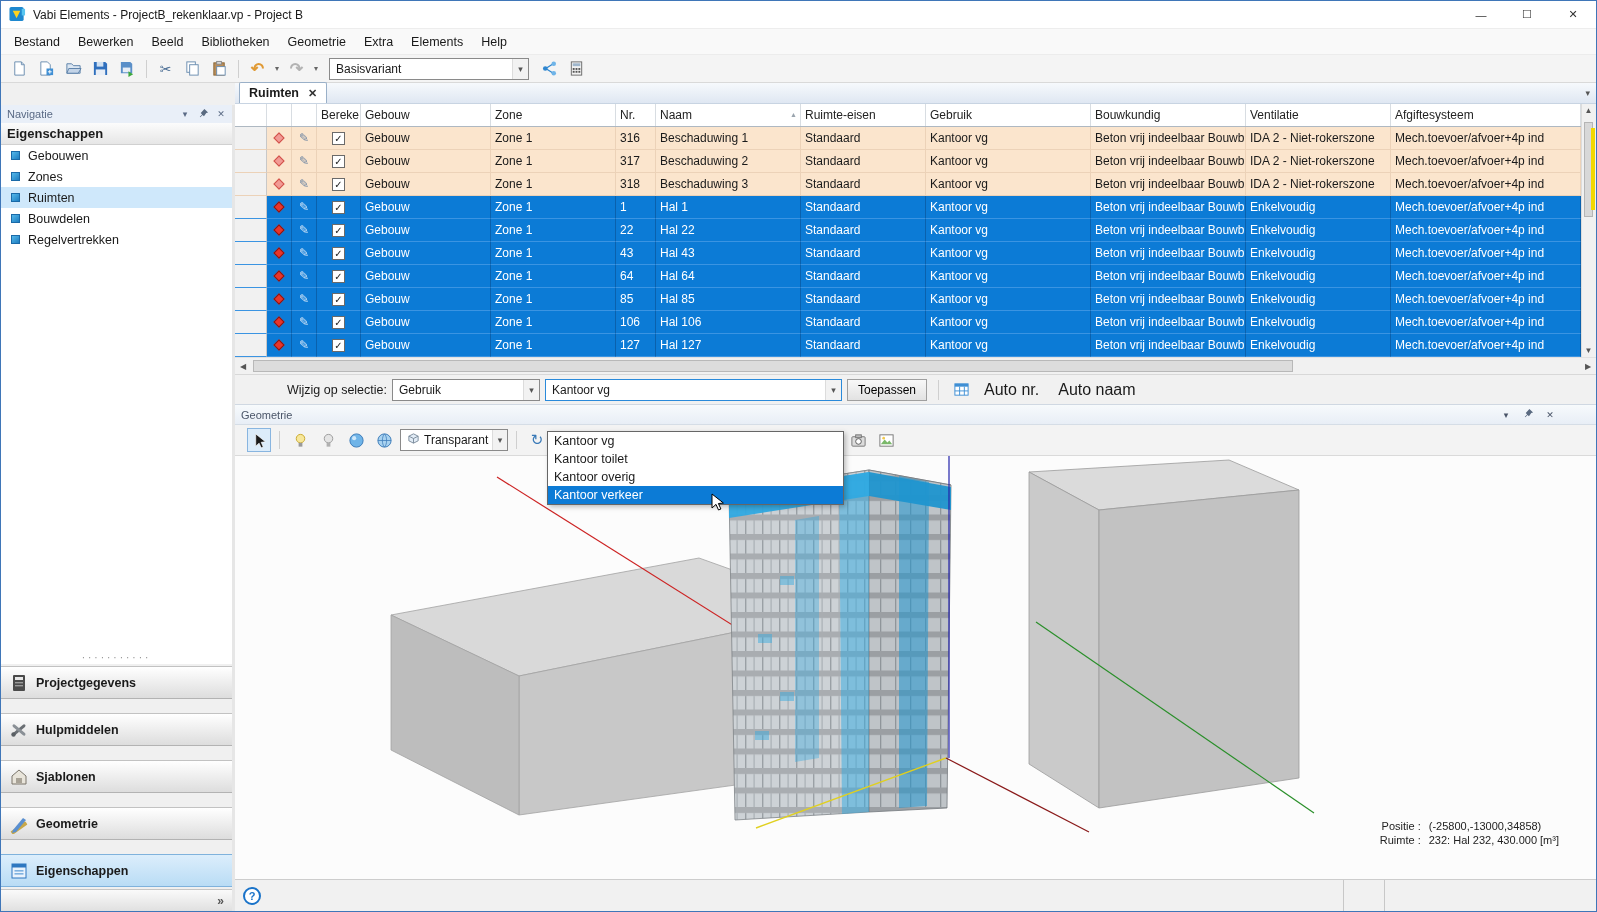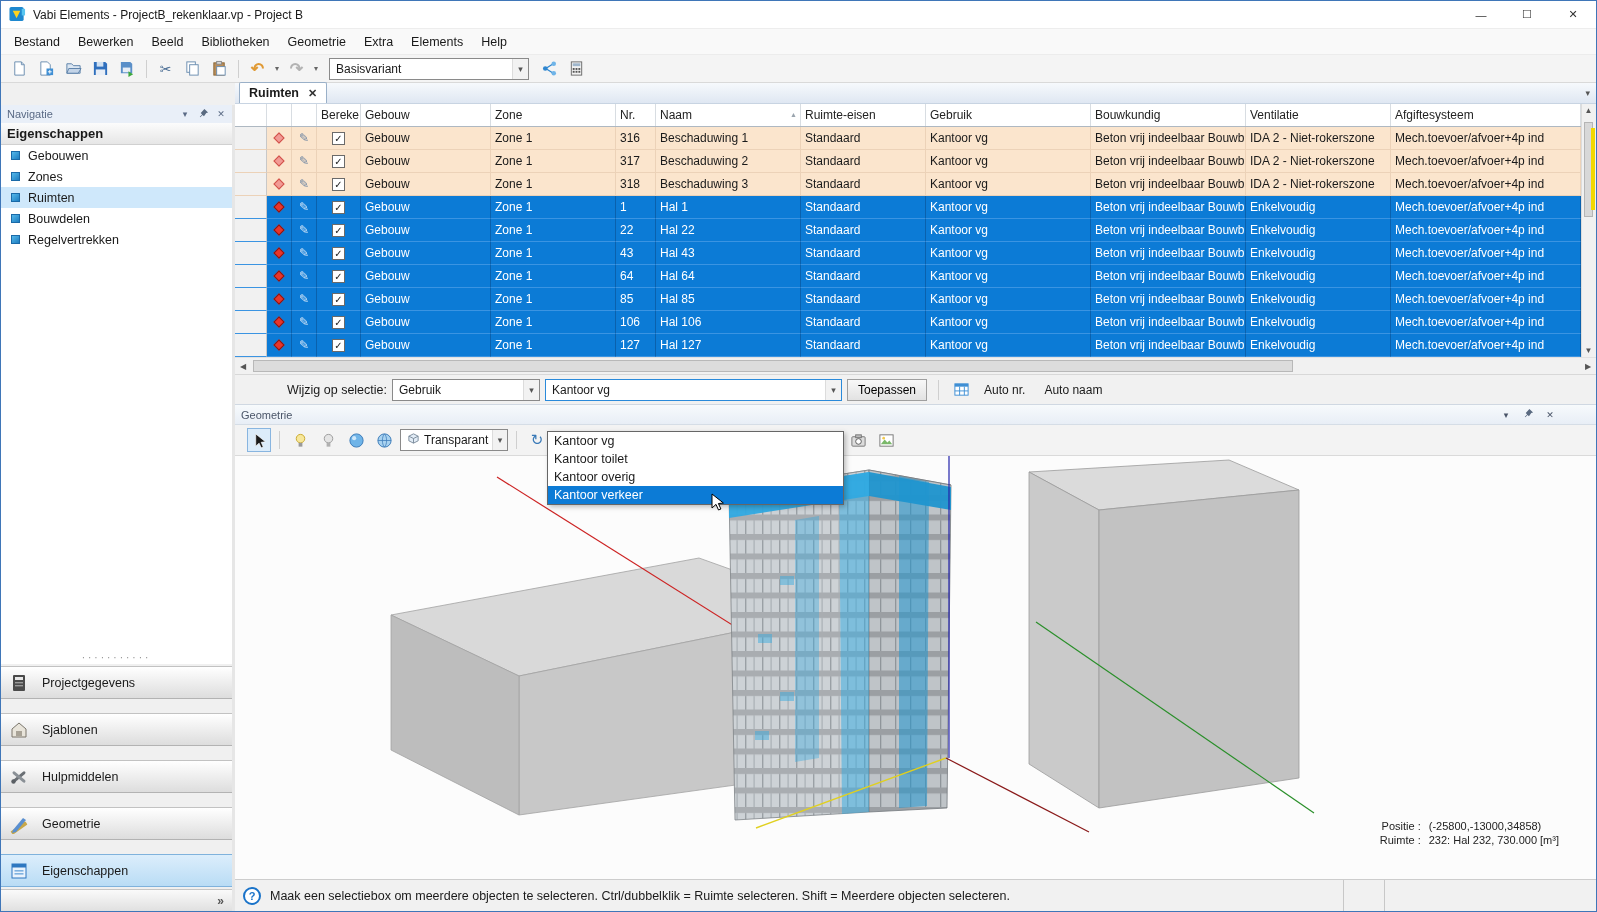--- a/index.html
+++ b/index.html
@@ -30,21 +30,21 @@
 .panel-titlebar{height:18px;background:#e9eff8;display:flex;align-items:center;padding:0 5px 0 6px;font-size:11px;color:#5a6a85;flex:none;}
 .pt-icons{margin-left:auto;display:flex;gap:6px;align-items:center;color:#5a6a85;}
 .pt-ic{font-size:9px;width:12px;text-align:center;}
 .props-header{height:22px;background:linear-gradient(#fcfcfc,#e6e6e6);border-bottom:1px solid #d0d0d0;font-weight:bold;font-size:13px;display:flex;align-items:center;padding-left:6px;flex:none;}
 .nav-item{height:21px;display:flex;align-items:center;padding-left:10px;gap:8px;font-size:12.5px;}
 .nav-item.sel{background:#cfe8fb;}
 .nav-sq{width:9px;height:9px;background:linear-gradient(135deg,#55b8ea,#1d7dc0);border:1px solid #1a6aa8;flex:none;}
 .nav-filler{flex:1;background:#fff;}
 .dots{height:10px;color:#8f8f8f;text-align:center;font-size:10px;letter-spacing:3px;line-height:7px;flex:none;}
 .sidebar-buttons{background:#f0f0f0;display:flex;flex-direction:column;gap:14px;padding:2px 0;flex:none;}
-.side-btn{height:33px;background:linear-gradient(#ffffff,#dddddd);border-top:1px solid #c2c2c2;border-bottom:1px solid #b3b3b3;display:flex;align-items:center;gap:13px;padding-left:8px;font-weight:normal;font-size:12.5px;}
+.side-btn{height:33px;background:linear-gradient(#ffffff,#dddddd);border-top:1px solid #c2c2c2;border-bottom:1px solid #b3b3b3;display:flex;align-items:center;gap:7px;padding-left:8px;font-weight:bold;font-size:12.5px;}
 .side-btn.sel{background:linear-gradient(#dceefc,#b9dcf5);border-color:#7fb2dc;}
 .side-ico{width:20px;height:20px;flex:none;}
 .side-ico svg{width:20px;height:20px;}
 .panel-footer{height:22px;background:linear-gradient(#fafafa,#e0e0e0);border-top:1px solid #c5c5c5;display:flex;align-items:center;justify-content:flex-end;padding-right:8px;color:#555;font-weight:bold;flex:none;}
 .main{flex:1;display:flex;flex-direction:column;min-width:0;}
 
 .tabbar{height:21px;background:linear-gradient(#f6f9fc,#dfe7f2);display:flex;align-items:flex-end;padding-left:4px;position:relative;border-bottom:1px solid #c8d4e2;flex:none;}
 .tab{height:21px;background:#fff;border:1px solid #9ab0c8;border-bottom:none;display:flex;align-items:center;padding:0 9px;font-weight:bold;font-size:12.5px;gap:9px;border-radius:2px 2px 0 0;}
 .tab-close{font-size:11px;color:#333;font-weight:bold;}
 .tab-list-btn{position:absolute;right:6px;top:5px;font-size:9px;color:#555;}
@@ -80,21 +80,21 @@
 .hs-btn{position:absolute;top:0;width:16px;height:100%;display:flex;align-items:center;justify-content:center;font-size:8px;color:#555;}
 .hs-thumb{position:absolute;left:18px;width:1040px;top:2px;bottom:2px;background:#dcdcdc;border:1px solid #b8b8b8;}
 
 .selbar{height:30px;background:#f1f1f1;border-top:1px solid #d8d8d8;display:flex;align-items:center;padding-left:46px;gap:5px;flex:none;}
 .sel-label{width:106px;text-align:right;font-size:12.5px;flex:none;}
 .field-combo{width:148px;flex:none;}
 .value-combo{width:297px;border:1px solid #2a8ada;flex:none;}
 .btn{height:22px;padding:0 10px;background:linear-gradient(#f8f8f8,#e2e2e2);border:1px solid #9f9f9f;font-size:12px;font-family:"Liberation Sans",sans-serif;}
 .vsep{width:1px;height:20px;background:#cfcfcf;margin:0 6px;flex:none;}
 .tool-ico{width:22px;height:22px;display:flex;align-items:center;justify-content:center;flex:none;}
-.flat-btn{padding:0 7px;font-size:12px;}
+.flat-btn{padding:0 7px;font-size:16px;}
 
 .geoheader{height:21px;background:linear-gradient(#f7fafc,#e8eef6);border-top:1px solid #d0d8e2;border-bottom:1px solid #d5dde6;display:flex;align-items:center;padding:0 40px 0 6px;font-size:11px;color:#4a5568;flex:none;}
 .geo-icons{margin-left:auto;display:flex;gap:10px;align-items:center;}
 .geotoolbar{height:31px;background:#f3f3f3;border-bottom:1px solid #dadada;display:flex;align-items:center;padding-left:12px;gap:4px;position:relative;flex:none;}
 .gt-btn{width:24px;height:24px;display:flex;align-items:center;justify-content:center;flex:none;}
 .gt-btn.active{border:1px solid #88b5e0;background:#dcecfa;}
 .gt-btn svg{width:17px;height:17px;}
 .gt-glyph{font-size:15px;color:#3a7ab8;}
 .geo-combo{width:108px;}
 .gt-right{position:absolute;left:611px;display:flex;gap:4px;}
@@ -276,32 +276,32 @@
             <span class="side-ico"><svg viewBox="0 0 20 20">
                 <rect x="4" y="2" width="12" height="16" rx="1" fill="#4a4a4a"></rect>
                 <rect x="6" y="4" width="8" height="3" fill="#e8e8e8"></rect>
                 <rect x="6" y="9" width="8" height="1.4" fill="#9a9a9a"></rect>
                 <rect x="6" y="12" width="8" height="1.4" fill="#9a9a9a"></rect>
               </svg></span>
             <span>Projectgegevens</span>
           </div>
           <div class="side-btn">
             <span class="side-ico"><svg viewBox="0 0 20 20">
-                <path d="M3 9 10 3l7 6v8H3z" fill="#e8e4da" stroke="#7a756b"></path>
-                <rect x="7" y="11" width="6" height="5" fill="#a8a296"></rect>
-              </svg></span>
-            <span>Sjablonen</span>
-          </div>
-          <div class="side-btn">
-            <span class="side-ico"><svg viewBox="0 0 20 20">
                 <rect x="2" y="8.5" width="16" height="3" rx="1.5" transform="rotate(-40 10 10)" fill="#6a6f74"></rect>
                 <rect x="2" y="8.5" width="16" height="3" rx="1.5" transform="rotate(40 10 10)" fill="#8a9096"></rect>
                 <circle cx="4.5" cy="14.5" r="2.2" fill="#5a5f64"></circle>
               </svg></span>
             <span>Hulpmiddelen</span>
+          </div>
+          <div class="side-btn">
+            <span class="side-ico"><svg viewBox="0 0 20 20">
+                <path d="M3 9 10 3l7 6v8H3z" fill="#e8e4da" stroke="#7a756b"></path>
+                <rect x="7" y="11" width="6" height="5" fill="#a8a296"></rect>
+              </svg></span>
+            <span>Sjablonen</span>
           </div>
           <div class="side-btn">
             <span class="side-ico"><svg viewBox="0 0 20 20">
                 <rect x="1" y="12" width="18" height="4" rx="1" transform="rotate(-35 10 14)" fill="#c8a84a"></rect>
                 <path d="M4 16 14 4l3 2L7 18l-4 1z" fill="#5a8fd0"></path>
               </svg></span>
             <span>Geometrie</span>
           </div>
           <div class="side-btn sel">
             <span class="side-ico"><svg viewBox="0 0 20 20">
@@ -739,27 +739,26 @@
             <rect x="520" y="275" width="14" height="9" fill="#2fa9e1" opacity="0.45"></rect>
           </g>
           <line x1="714" y1="0" x2="714" y2="302" stroke="#2222aa" stroke-width="1.2"></line>
           <line x1="711" y1="302" x2="521" y2="372" stroke="#e0d020" stroke-width="1.4"></line>
           <line x1="711" y1="302" x2="854" y2="376" stroke="#8a1a1a" stroke-width="1.2"></line>
         </svg>
         <div class="pos-info">
           <span class="lab">Positie :</span>
             <span>(-25800,-13000,34858)</span>
           <span class="lab">Ruimte :</span>
-            <span>232: Hal 232, 730.000 [m³]</span>
+            <span>232: Hal 232, 430.000 [m³]</span>
         </div>
       </div>
 
       <div class="statusbar">
         <span class="help-ico">?</span>
-        <span>Maak een selectiebox om meerdere objecten te selecteren.  Ctrl/dubbelklik = Ruimte selecteren.  Shift = Meerdere objecten selecteren.</span>
         <span class="sb-spacer"></span>
         <span class="sb-pane" style="width:32px"></span>
         <span class="sb-pane" style="width:212px"></span>
       </div>
     </div>
   </div>
 
   <div class="popup">
       <div class="dd-opt">Kantoor vg</div>
       <div class="dd-opt">Kantoor toilet</div>

